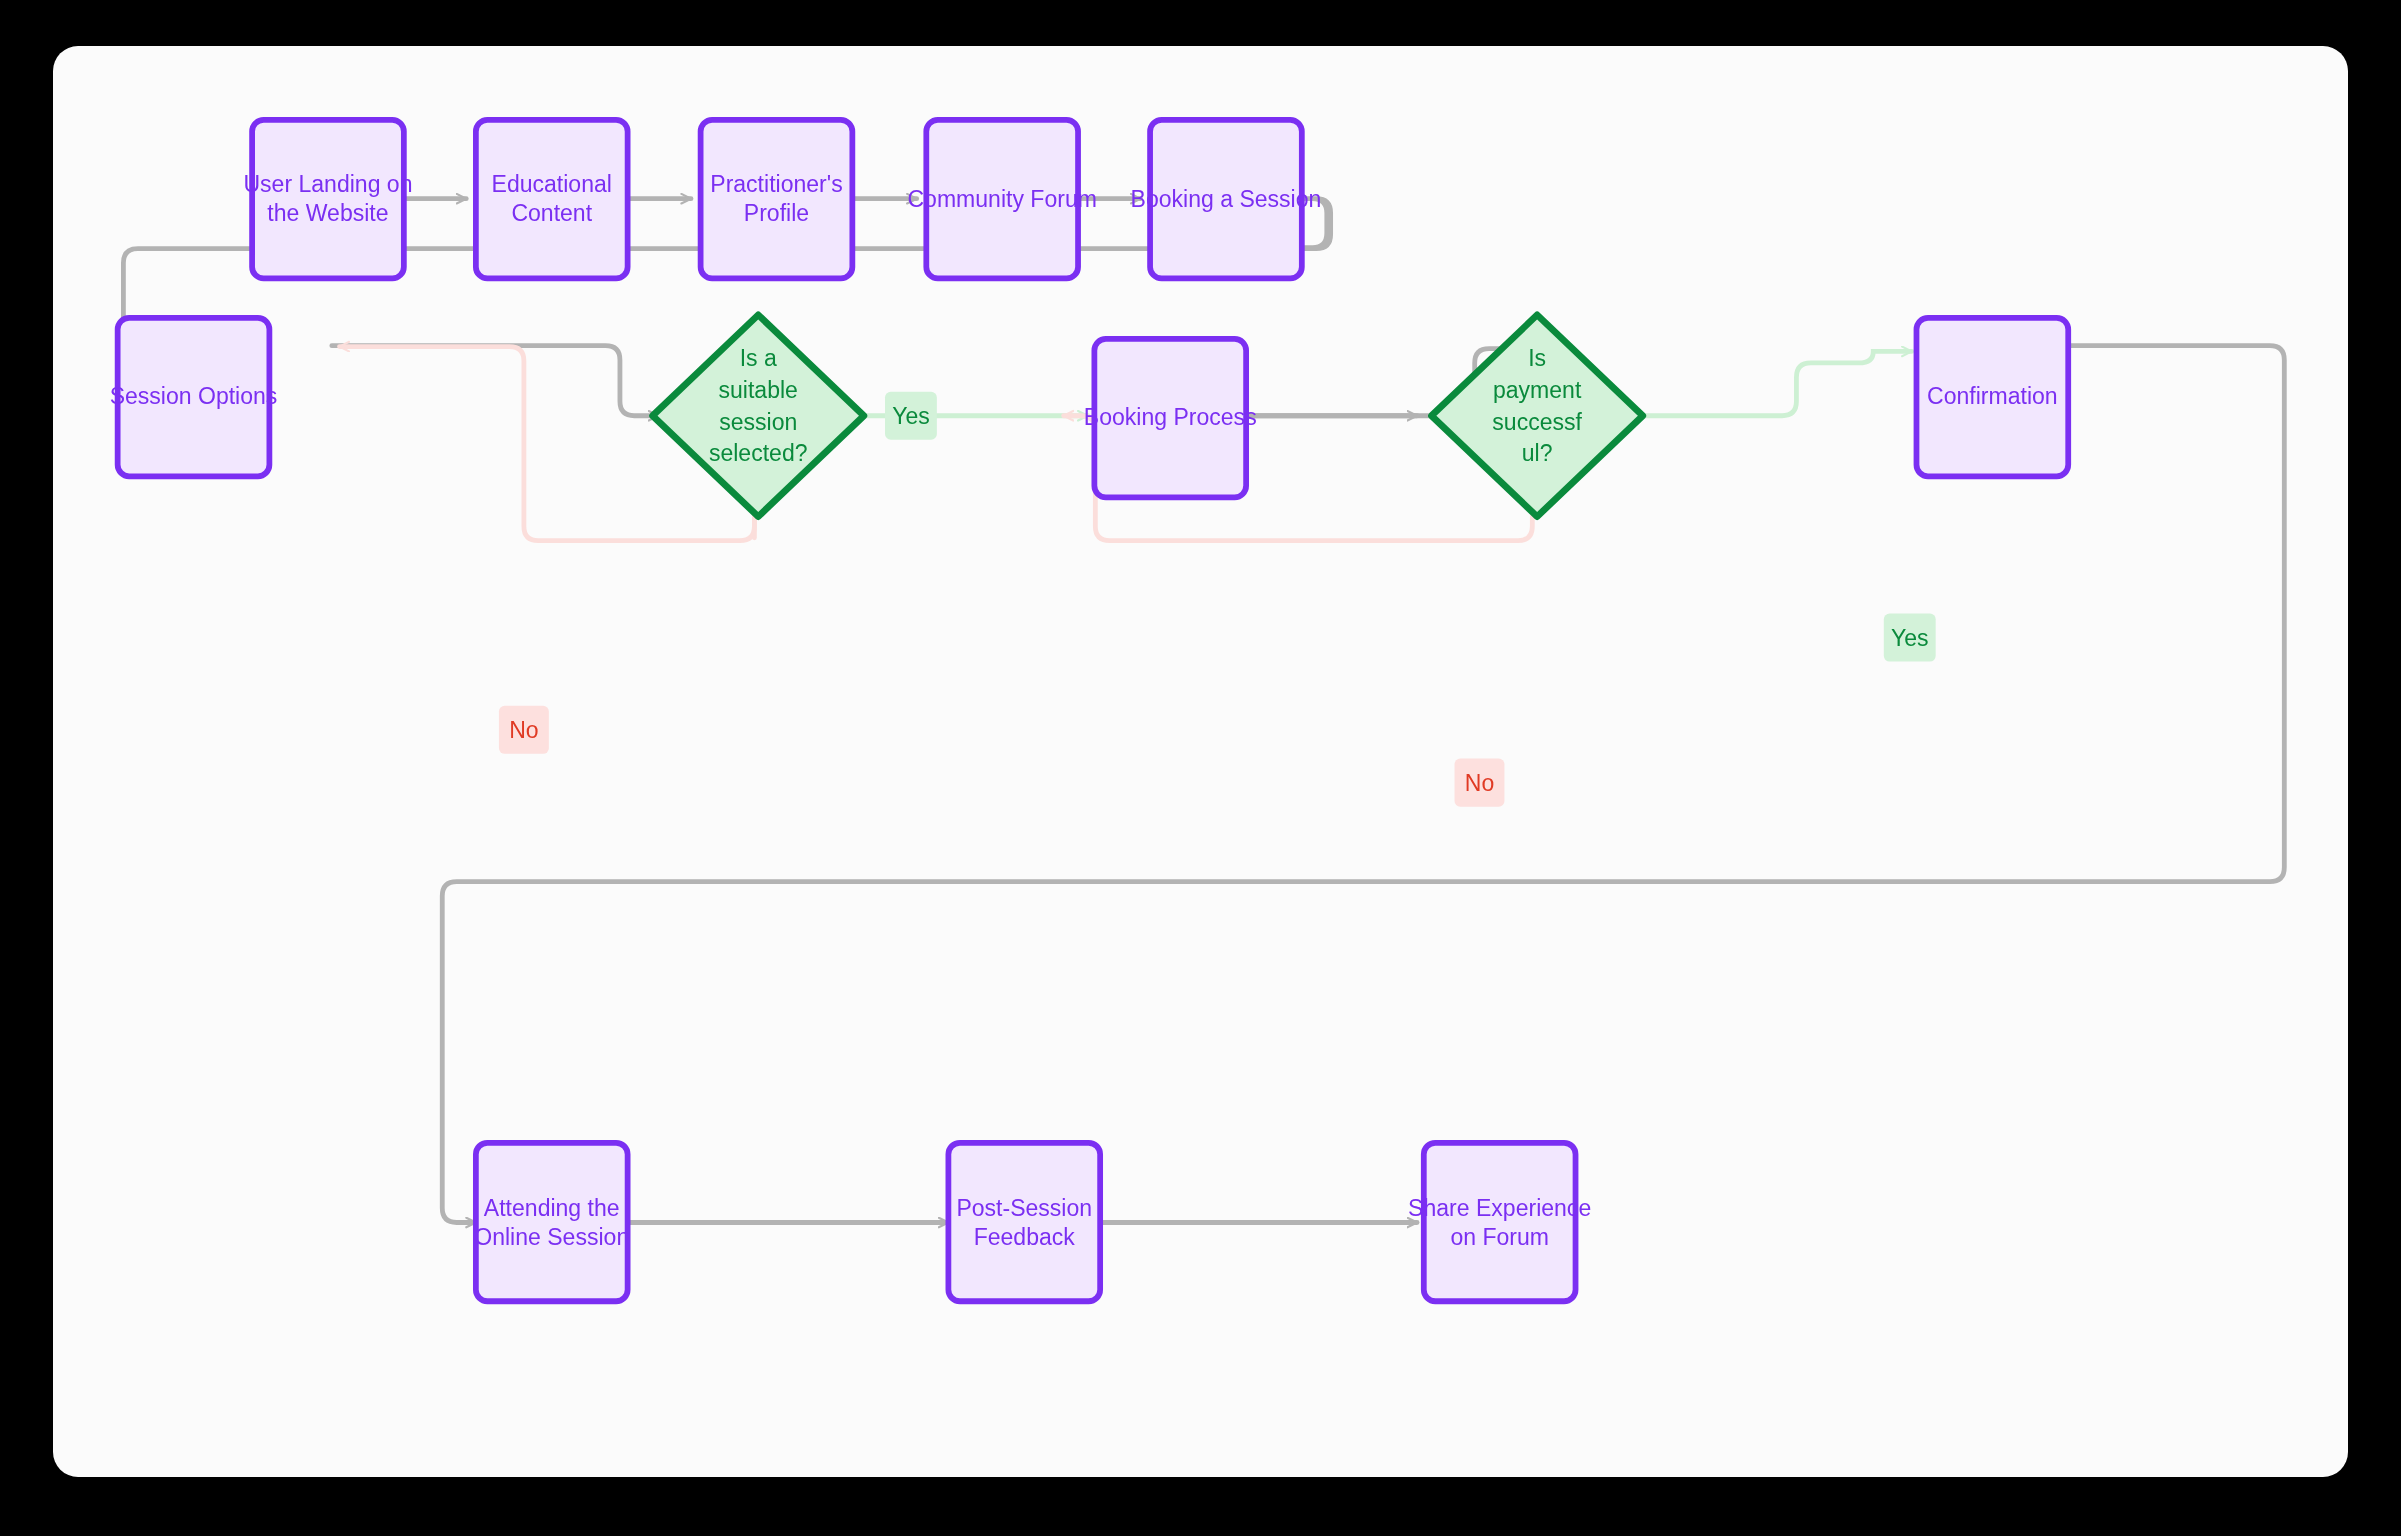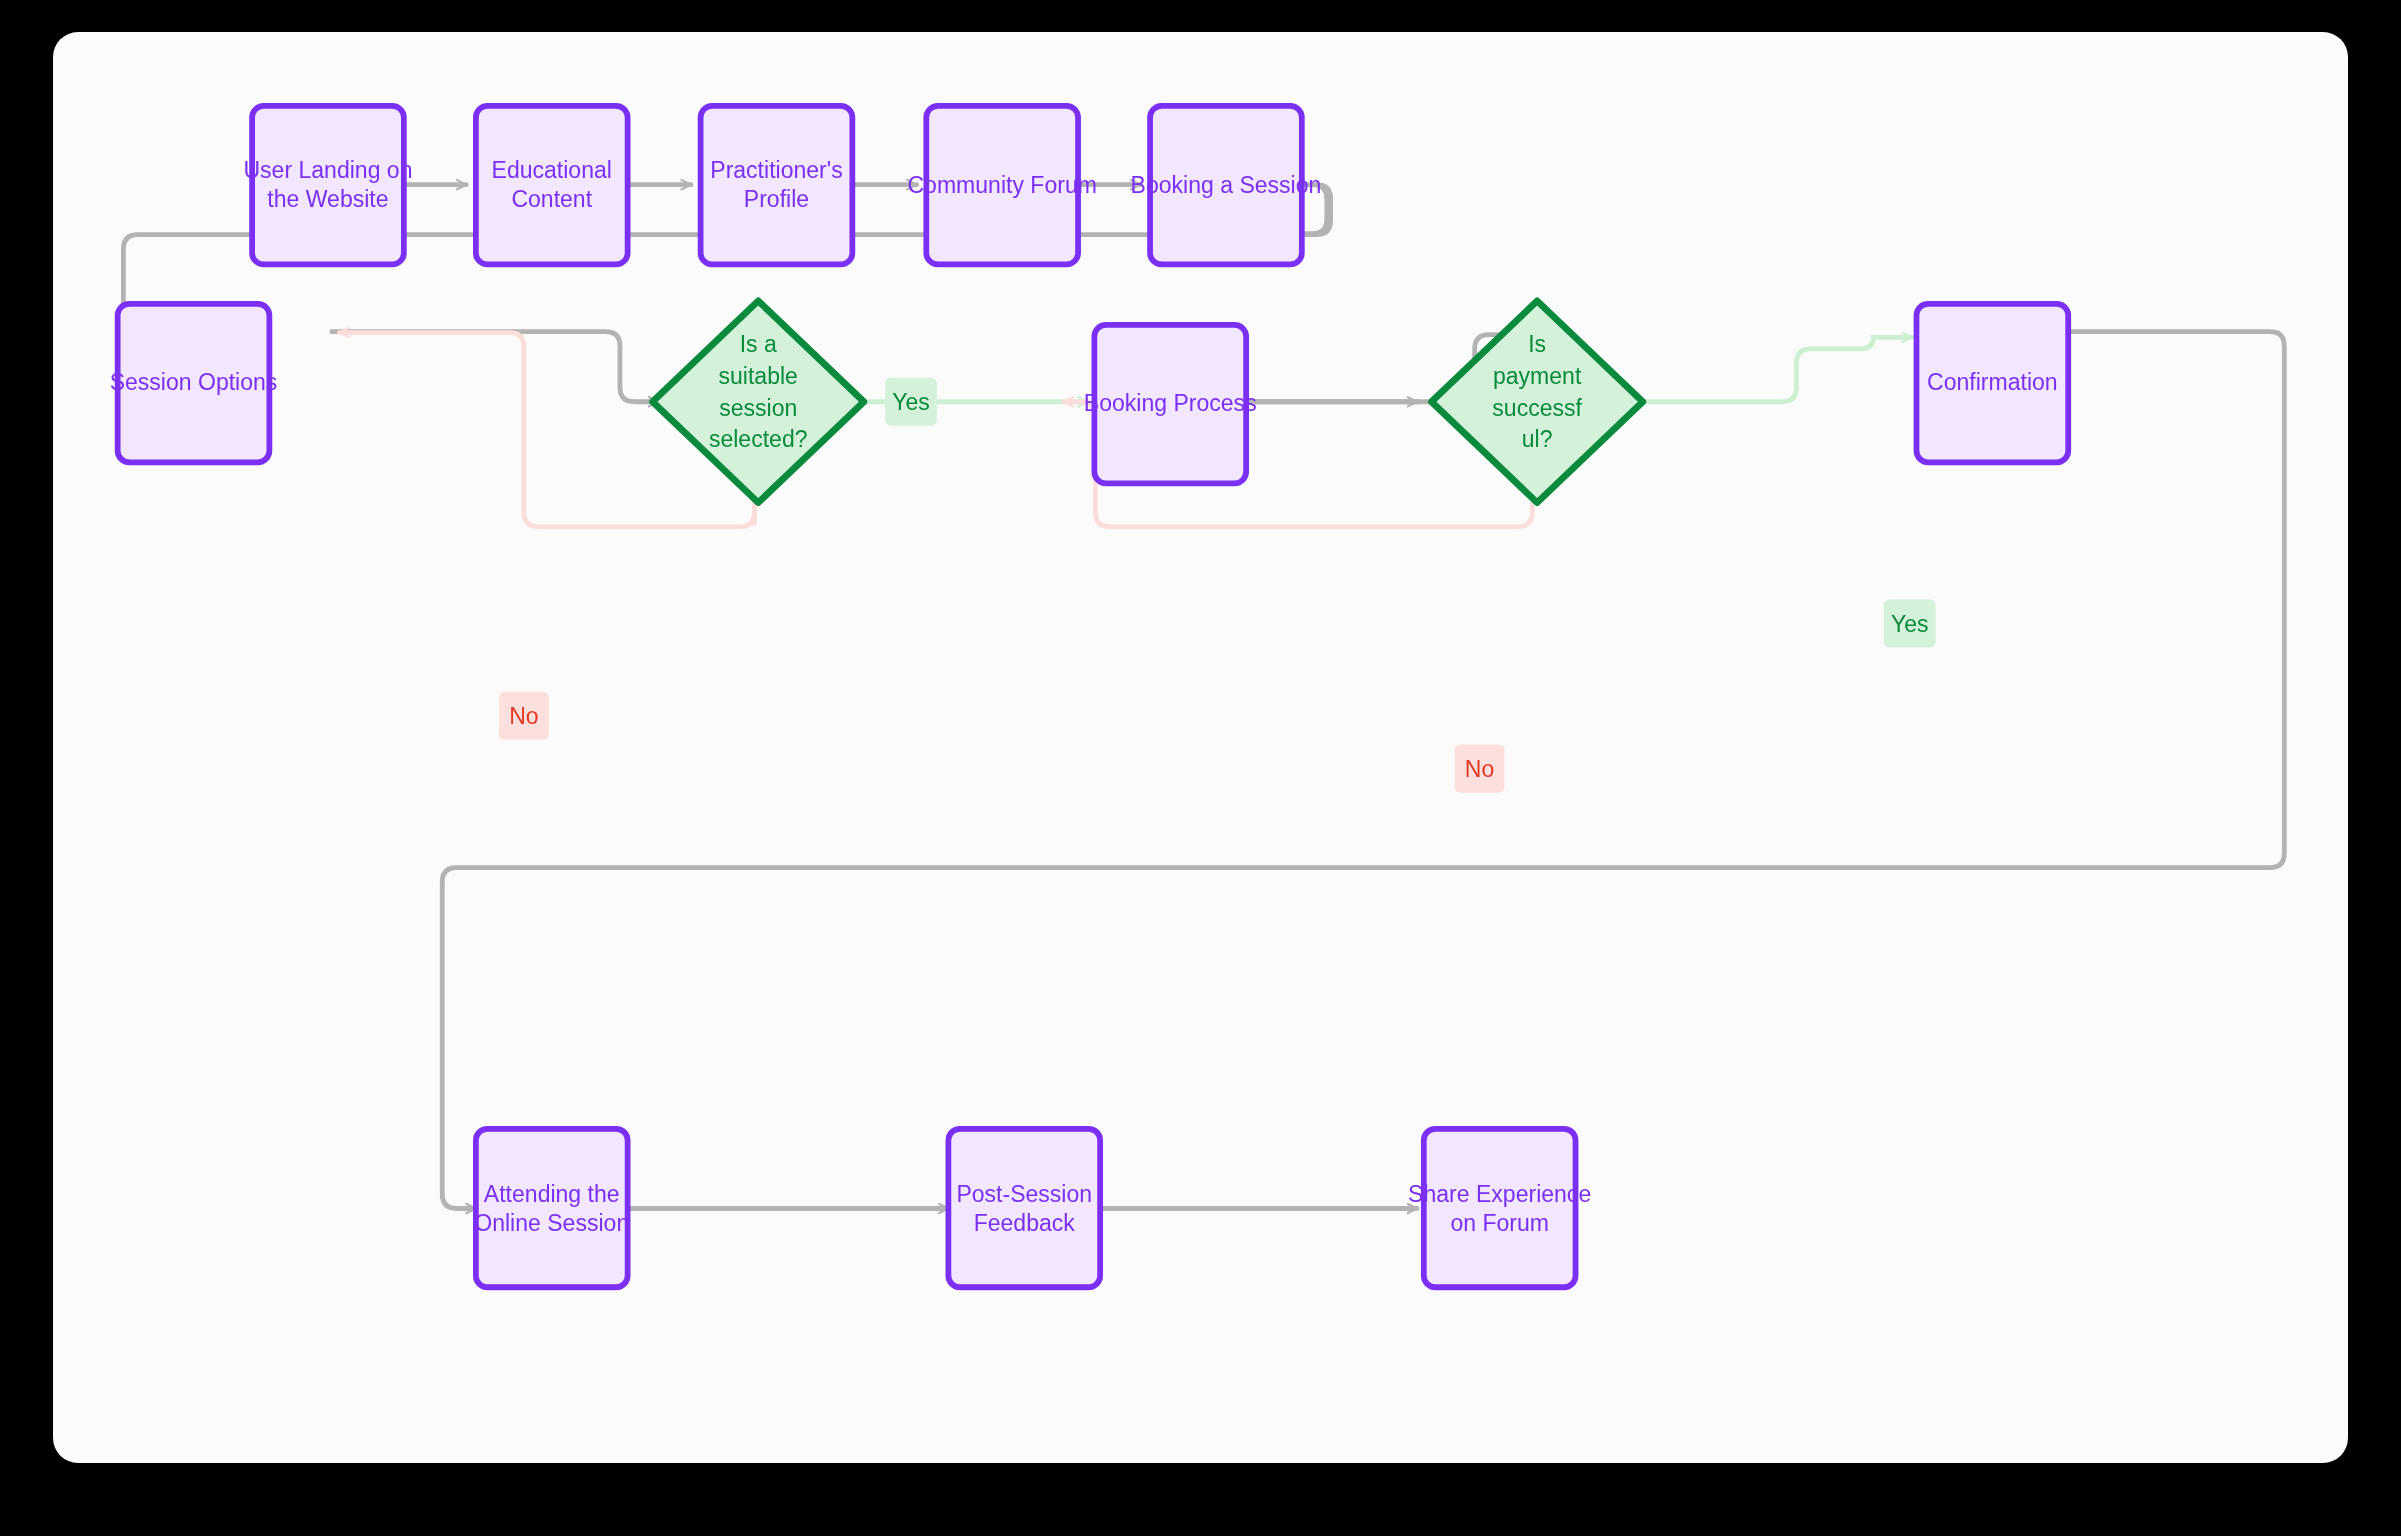--- a/index.html
+++ b/index.html
@@ -9,21 +9,21 @@
   }
   body {
     width: 2402px;
     height: 1536px;
     overflow: hidden;
     font-family: "Liberation Sans", sans-serif;
   }
   #canvas-card {
     position: absolute;
     left: 53px;
-    top: 32px;
+    top: 46px;
     width: 2295px;
     height: 1431px;
     background: #fbfbfb;
     border-radius: 25px;
     box-shadow: 0 1.9px 9.6px rgba(0,0,0,0.18);
     overflow: hidden;
   }
   #flow-svg {
     position: absolute;
     left: 0;

